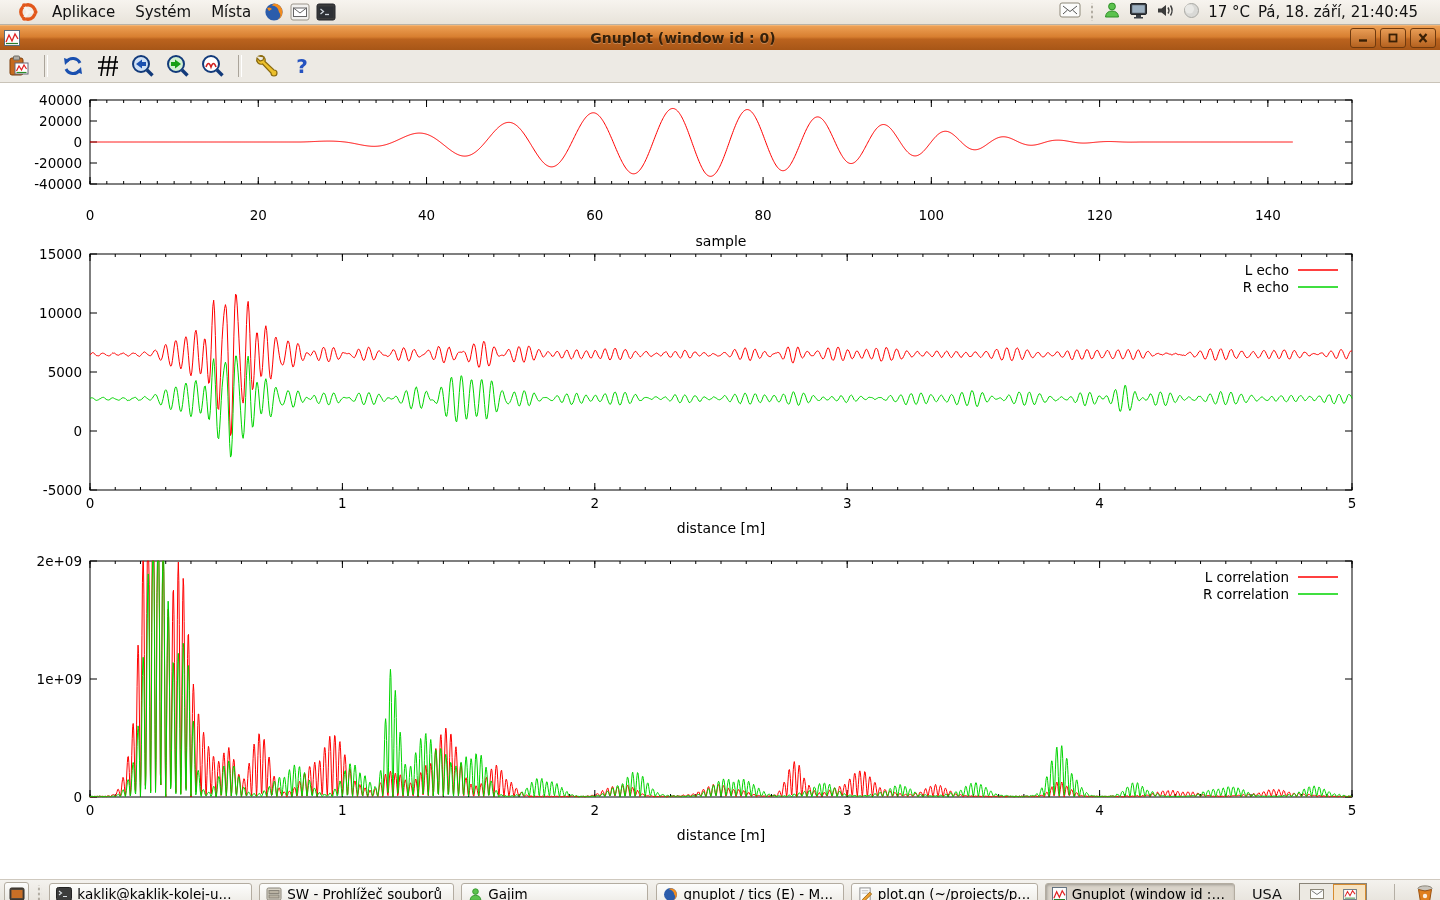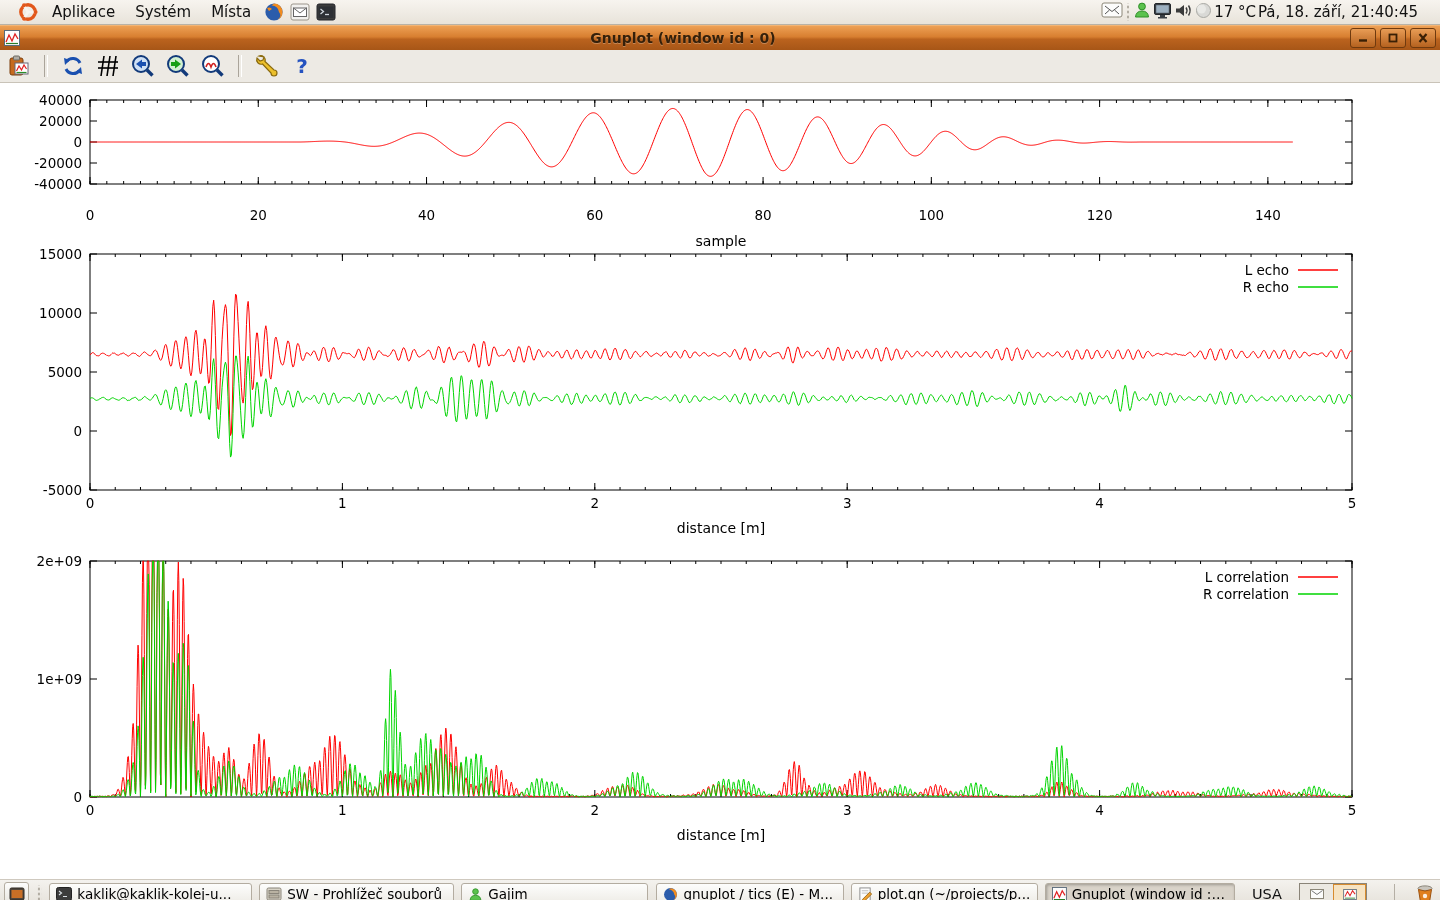--- a/index.html
+++ b/index.html
@@ -5,21 +5,21 @@
   html,body{margin:0;padding:0;width:1440px;height:900px;overflow:hidden;
     font-family:"DejaVu Sans","Liberation Sans",sans-serif;background:#fff;}
   .desktop{width:1440px;height:900px;display:flex;flex-direction:column;}
 
   
   .menubar{height:24px;background:linear-gradient(#f7f4ef,#e8e3da);
     border-bottom:1px solid #b9b2a6;display:flex;align-items:center;padding:0 14px;flex:0 0 auto;}
   .menu-item{font-size:15px;color:#111;padding:2px 10px;cursor:default;}
   .launcher{margin:0 3px;display:flex;align-items:center;}
   .spacer{flex:1;}
-  .tray{display:flex;align-items:center;gap:2px;font-size:15px;color:#111;padding-right:8px;}
+  .tray{display:flex;align-items:center;gap:8px;font-size:15px;color:#111;padding-right:8px;}
   .handle-dots{width:6px;height:18px;background-image:radial-gradient(circle,#9a9488 1px,transparent 1.2px);
     background-size:4px 5px;background-position:center;}
 
   
   .titlebar{height:24px;background:linear-gradient(#eda055 0%,#d87f30 45%,#bb631e 55%,#a75617 100%);
     border-top:1px solid #f3b575;display:flex;align-items:center;padding:0 4px;flex:0 0 auto;}
   .titlebar .title{flex:1;text-align:center;font-size:14px;font-weight:bold;color:#35200a;
     text-shadow:0 1px 0 rgba(255,255,255,0.25);}
   .win-btn{width:24px;height:18px;margin-left:4px;border:1px solid #6f3a0e;border-radius:3px;
     background:linear-gradient(#e89c55,#b5621f);display:flex;align-items:center;justify-content:center;}

